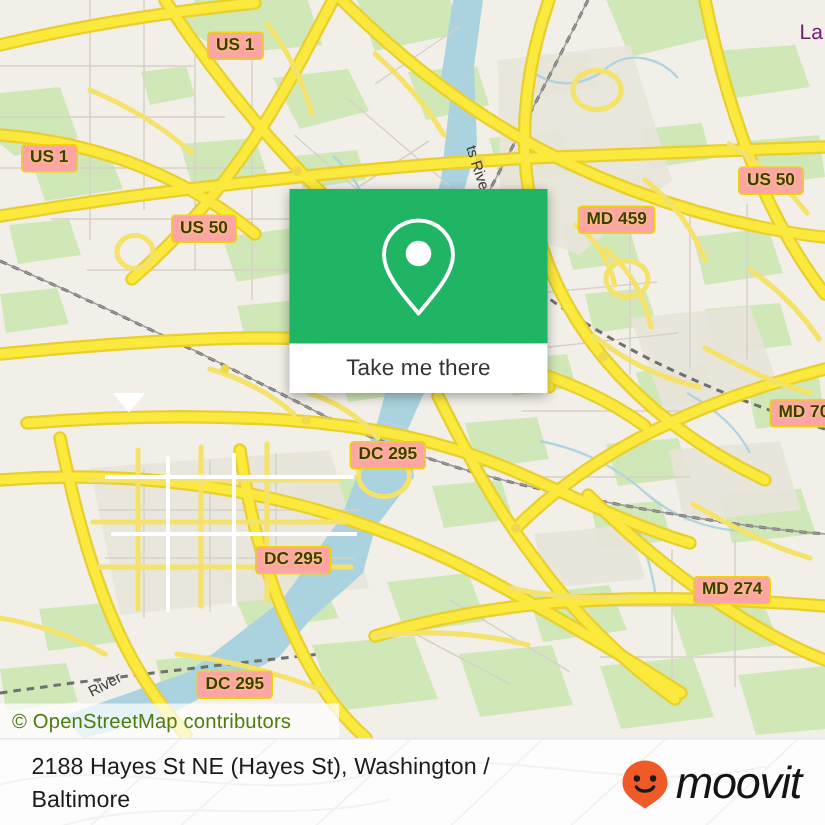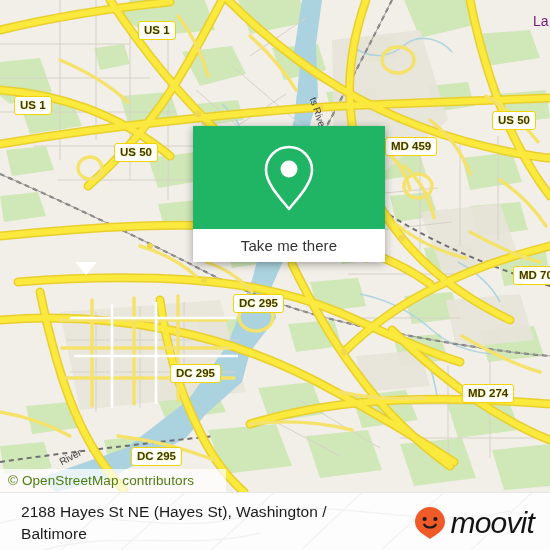--- a/index.html
+++ b/index.html
@@ -19,21 +19,21 @@
     position:absolute;left:0;top:469px;width:226px;height:23px;
     background:rgba(255,255,255,.72);
     display:flex;align-items:center;
     box-sizing:border-box;padding-left:8px;
     font-size:13.5px;color:#4d7c0f;letter-spacing:.1px;
     white-space:nowrap;
   }
 
   
   #popup{
-    position:absolute;left:193px;top:126px;width:192px;height:136px;
+    position:absolute;left:193px;top:126px;width:172px;height:136px;
     filter:drop-shadow(0 2px 4px rgba(0,0,0,.35));
   }
   #popup-head{
     width:100%;height:103px;background:#20b565;
     display:flex;align-items:center;justify-content:center;
     box-sizing:border-box;
   }
   #popup-foot{
     position:relative;width:100%;height:33px;background:#fff;
     display:flex;align-items:center;justify-content:center;
@@ -70,21 +70,21 @@
     display:flex;align-items:center;gap:4px;
   }
   #logo .wordmark{
     font-size:30px;line-height:30px;color:#141414;
     letter-spacing:-.8px;font-weight:400;font-style:italic;
   }
 
   
   .shield{
     position:absolute;
-    background:#ffffff;
+    background:#fca5a5;
     border:1.6px solid #f0d500;
     border-radius:3px;
     color:#3c3a10;
     font-size:11.5px;font-weight:bold;
     line-height:15px;height:16px;
     padding:1px 5px 0 5px;
     white-space:nowrap;
     box-sizing:content-box;
     text-shadow:0 0 2px #fbe93d;
   }

